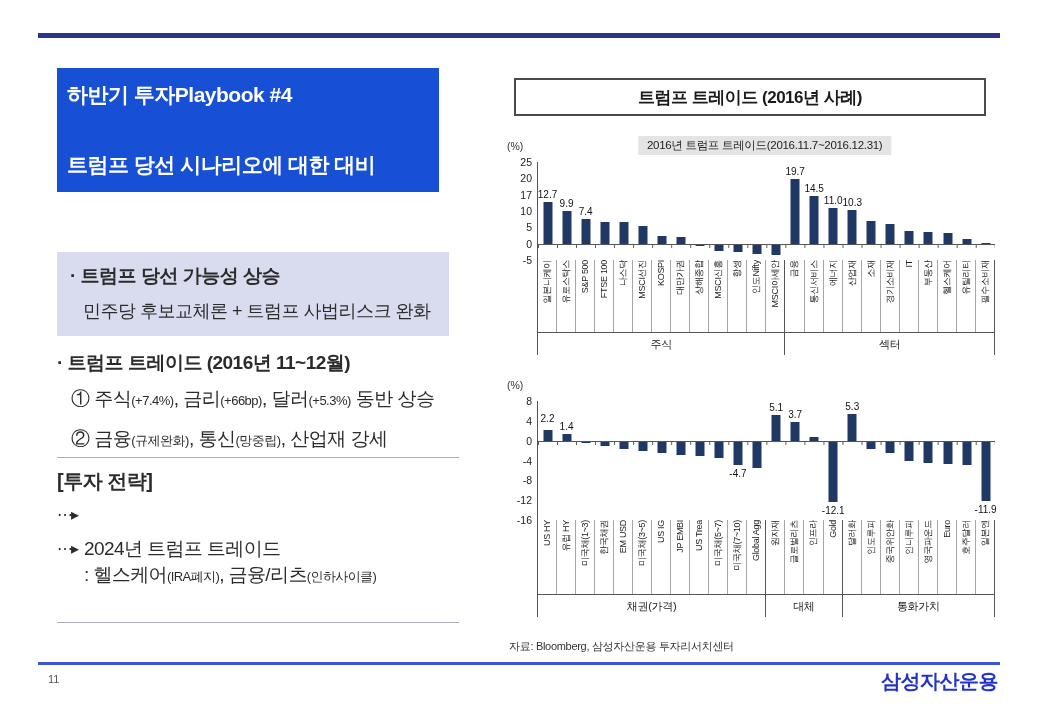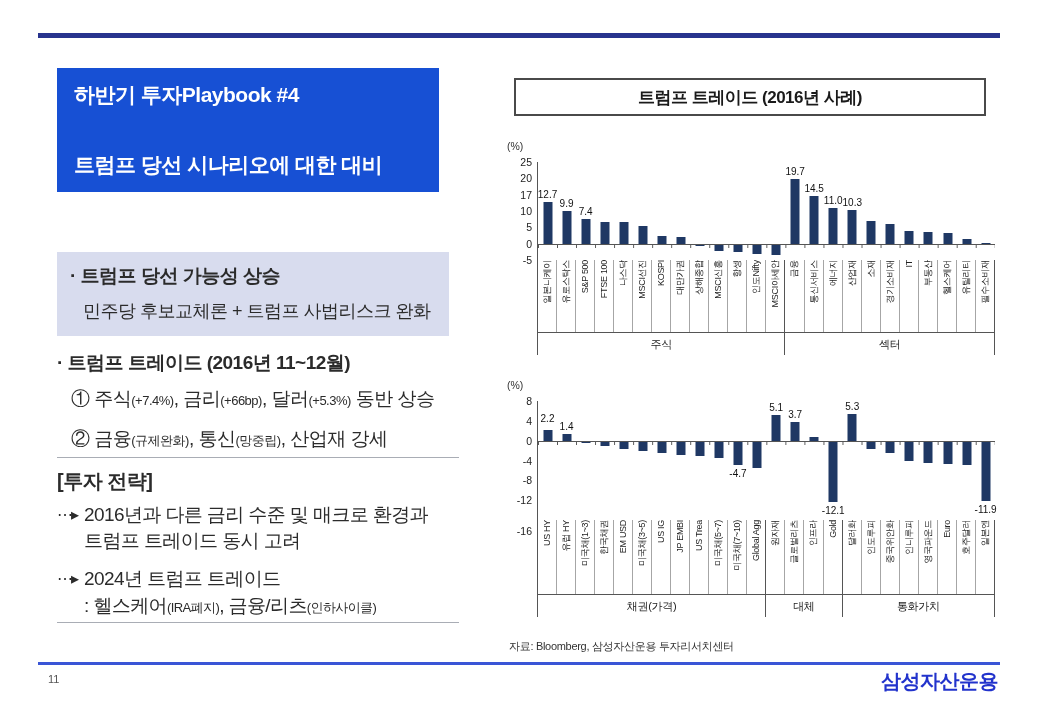--- a/index.html
+++ b/index.html
@@ -11,21 +11,21 @@
 
   
   #top-rule{left:38px;right:40px;top:33px;height:5px;background:#28348e;}
   #footer-line{left:38px;right:40px;top:662px;height:3px;background:#3a55d6;}
   #page-num{left:48px;top:673px;font-size:11px;color:#555;}
   #brand{right:42px;top:668px;font-size:20px;font-weight:bold;color:#2233cc;letter-spacing:-0.5px;}
 
   
   #title-box{
     left:57px;top:68px;width:382px;height:124px;background:#1750d4;color:#fff;
-    box-sizing:border-box;padding:13px 17px;display:flex;flex-direction:column;
+    box-sizing:border-box;padding:13px 10px;display:flex;flex-direction:column;
     justify-content:space-between;font-size:21px;font-weight:bold;letter-spacing:-0.5px;
   }
   #highlight{left:57px;top:252px;width:392px;box-sizing:border-box;background:#d8dcee;padding:11px 13px 13px;}
   #highlight .h{font-size:19px;font-weight:bold;letter-spacing:-0.5px;}
   #highlight .b{font-size:18px;margin-top:10px;padding-left:13px;letter-spacing:-0.5px;}
   #trade-heading{left:57px;top:350px;font-size:19px;font-weight:bold;letter-spacing:-0.5px;}
   #trade-items{left:71px;top:386px;width:380px;}
   .trade-line{font-size:19px;margin-bottom:14px;letter-spacing:-0.5px;white-space:nowrap;}
   .sm{font-size:13px;}
   .divider{left:57px;width:402px;height:1px;background:#a9adb5;}
@@ -88,44 +88,41 @@
       <div class="trade-line"><span>① 주식</span><span class="sm">(+7.4%)</span><span>, 금리</span><span class="sm">(+66bp)</span><span>, 달러</span><span class="sm">(+5.3%)</span><span> 동반 상승</span></div>
       <div class="trade-line"><span>② 금융</span><span class="sm">(규제완화)</span><span>, 통신</span><span class="sm">(망중립)</span><span>, 산업재 강세</span></div>
     </div>
 
   <div id="divider1" class="divider abs"></div>
 
   <div id="strategy-heading" class="abs">[투자 전략]</div>
   <div id="strategy" class="abs">
       <div class="strat">
         <span class="arrow">⋯▸</span>
-        <div>
-          <div class="sline"><span>2016년과 다른 금리 수준 및 매크로 환경과</span></div>
-          <div class="sline"><span>트럼프 트레이드 동시 고려</span></div>
-        </div>
       </div>
       <div class="strat">
         <span class="arrow">⋯▸</span>
         <div>
           <div class="sline"><span>2024년 트럼프 트레이드</span></div>
           <div class="sline"><span>: 헬스케어</span><span class="sm">(IRA폐지)</span><span>, 금융/리츠</span><span class="sm">(인하사이클)</span></div>
         </div>
       </div>
     </div>
 
   <div id="divider2" class="divider abs"></div>
 
   <div id="chart-panel" class="abs">
     <div id="chart-title-box">
       <span>트럼프 트레이드 (2016년 사례)</span>
     </div>
 
     <div class="chart" id="chart0">
       <div class="chart-head">
         <span class="unit">(%)</span>
+        <span class="subtitle">2016년 트럼프 트레이드(2016.11.7~2016.12.31)</span>
       </div>
       <div class="plot" style="height: 98px;">
           <div class="yt" style="top: 0px;">25</div>
           <div class="yt" style="top: 16.3333px;">20</div>
           <div class="yt" style="top: 32.6667px;">17</div>
           <div class="yt" style="top: 49px;">10</div>
           <div class="yt" style="top: 65.3333px;">5</div>
           <div class="yt" style="top: 81.6667px;">0</div>
           <div class="yt" style="top: 98px;">-5</div>
           <div class="axis0" style="top: 81.6667px;"></div>
@@ -302,21 +299,21 @@
       <div class="chart-head">
         <span class="unit">(%)</span>
       </div>
       <div class="plot" style="height: 119px;">
           <div class="yt" style="top: 0px;">8</div>
           <div class="yt" style="top: 19.8333px;">4</div>
           <div class="yt" style="top: 39.6667px;">0</div>
           <div class="yt" style="top: 59.5px;">-4</div>
           <div class="yt" style="top: 79.3333px;">-8</div>
           <div class="yt" style="top: 99.1667px;">-12</div>
-          <div class="yt" style="top: 130px;">-16</div>
+          <div class="yt" style="top: 119px;">-16</div>
           <div class="axis0" style="top: 39.6667px;"></div>
           <div class="axisticks" style="top: 40.6667px; background-size: 19.0417px 3px;"></div>
           <div class="slots">
             <div class="slot">
               <div class="bar" style="background: rgb(31, 56, 100); top: 28.7583px; height: 10.9083px;"></div>
               <div class="vlabel" style="top: 12px;">2.2</div>
             </div>
             <div class="slot">
               <div class="bar" style="background: rgb(31, 56, 100); top: 32.725px; height: 6.94167px;"></div>
               <div class="vlabel" style="top: 19.725px;">1.4</div>

